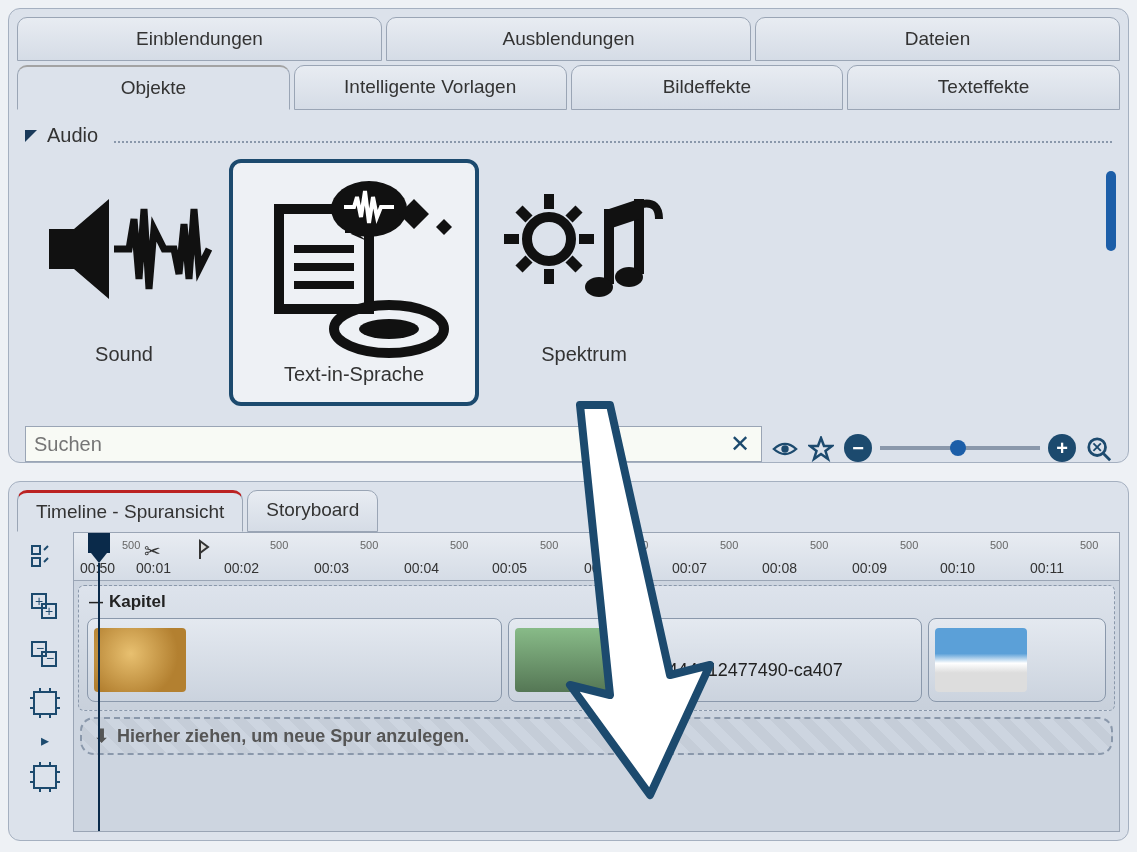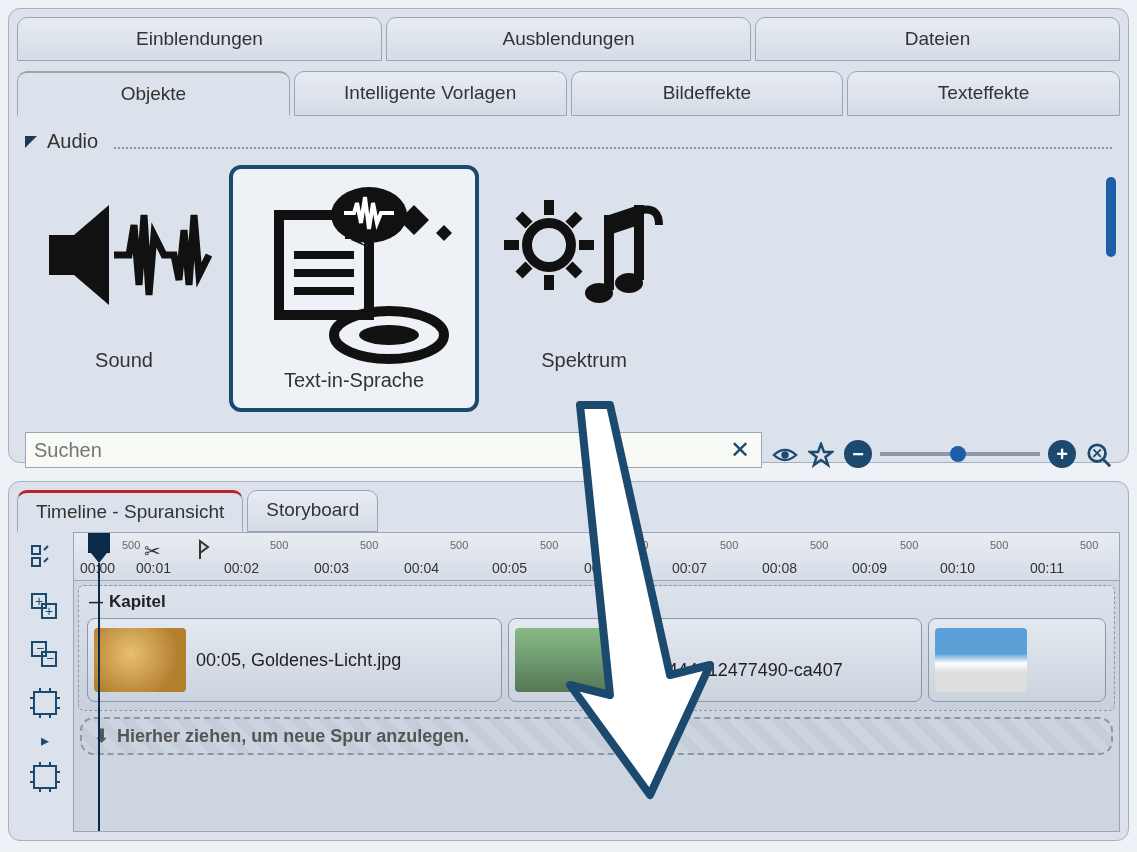--- a/index.html
+++ b/index.html
@@ -1,20 +1,20 @@
 <!DOCTYPE html>
 <html><head>
 <meta charset="utf-8">
 <style>
 *{box-sizing:border-box;margin:0;padding:0;font-family:'Segoe UI',Arial,sans-serif}
 body{background:#eef1f5;width:1137px;height:852px;overflow:hidden;position:relative}
 .panel{background:#dce2eb;border:1px solid #a5b0c0;border-radius:12px;margin:8px;padding:8px}
 .top-panel{height:455px}
 .tab-row{display:flex;gap:4px}
-.tab-row.row1{margin-bottom:10px}
+.tab-row.row1{margin-bottom:4px}
 .tab{flex:1;background:linear-gradient(#e8ecf2,#d5dce6);border:1px solid #9aa5b5;border-radius:10px 10px 0 0;padding:10px 8px;text-align:center;font-size:19px;color:#333;cursor:pointer}
 .tab.active{background:#dce2eb;border-bottom-color:#dce2eb;font-weight:500}
 .tab.active.red{border-top:2px solid #a3a3a3}
 .section-head{display:flex;align-items:center;gap:10px;margin:14px 8px 4px 8px}
 .tri{width:0;height:0;border-left:12px solid #1a3a5a;border-bottom:12px solid transparent}
 .section-title{font-size:20px;color:#333}
 .dots{flex:1;border-top:2px dotted #8a98ab;margin-top:12px;margin-left:6px}
 .obj-row{display:flex;gap:10px;padding:8px 12px;position:relative}
 .obj-item{width:190px;text-align:center}
 .obj-icon{height:180px;display:flex;align-items:center;justify-content:center}
@@ -223,21 +223,21 @@
         </div>
     </div>
     <div class="tl-main">
       <div class="ruler">
         <div class="playhead"></div>
         <div class="playline"></div>
         <span class="scissors">✂</span>
         <span class="flag"><svg width="20" height="20">
               <path d="M2 2 L10 8 L2 14 Z M2 2 L2 20" stroke="#333" stroke-width="2" fill="#ddd"></path>
             </svg></span>
-        <span class="tick" style="left:6px">00:00</span>
+        <span class="tick" style="left:6px">00:50</span>
         <span class="tick" style="left:62px">00:01</span>
         <span class="tick" style="left:150px">00:02</span>
         <span class="tick" style="left:240px">00:03</span>
         <span class="tick" style="left:330px">00:04</span>
         <span class="tick" style="left:418px">00:05</span>
         <span class="tick" style="left:510px">00:06</span>
         <span class="tick" style="left:598px">00:07</span>
         <span class="tick" style="left:688px">00:08</span>
         <span class="tick" style="left:778px">00:09</span>
         <span class="tick" style="left:866px">00:10</span>
@@ -256,21 +256,20 @@
       </div>
 
       <div class="chapter">
         <div class="chap-head">
           <span class="ctoggle">—</span>
           <span>Kapitel</span>
         </div>
         <div class="clips">
           <div class="clip clip1">
             <div class="thumbimg gold"></div>
-            <div class="clip-text"><span>00:05</span>, <span>Goldenes-Licht.jpg</span></div>
           </div>
           <div class="clip clip2">
             <div class="thumbimg dogs"></div>
             <div class="clip-text"><span>05</span><br><span>hoto-1444212477490-ca407</span></div>
           </div>
           <div class="clip clip3">
             <div class="thumbimg sky"></div>
             <div class="clip-text"><span></span></div>
           </div>
         </div>

